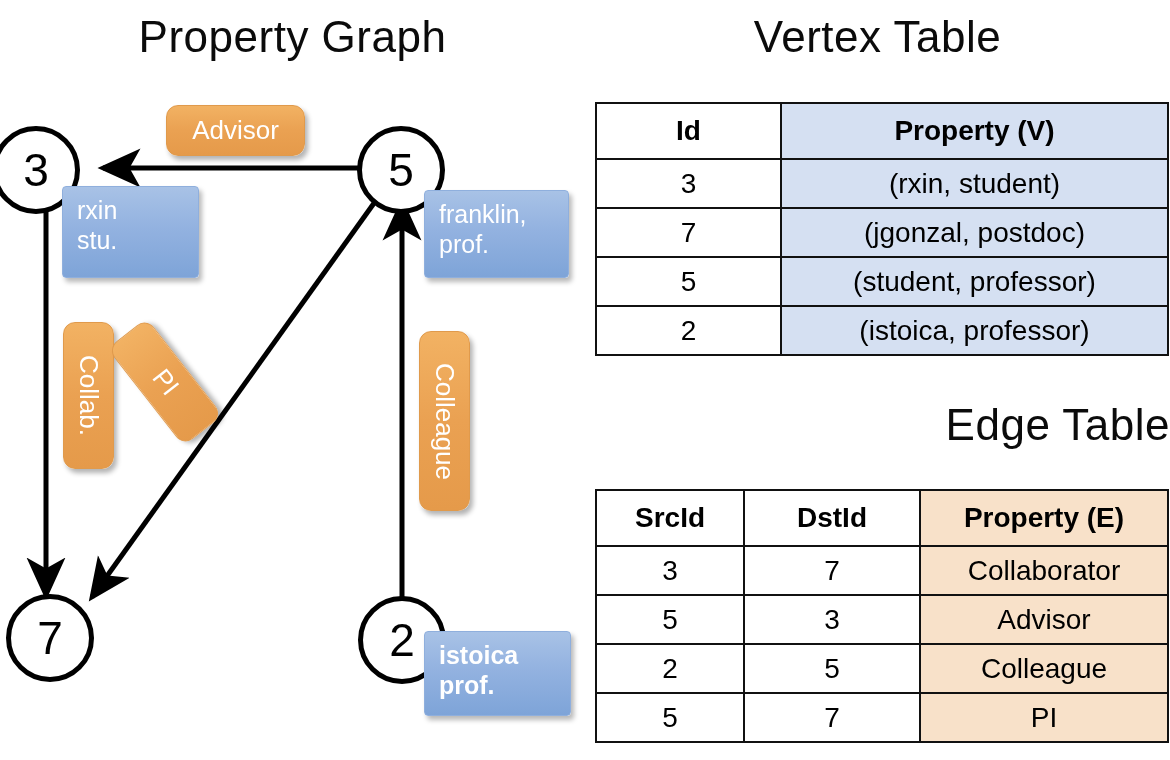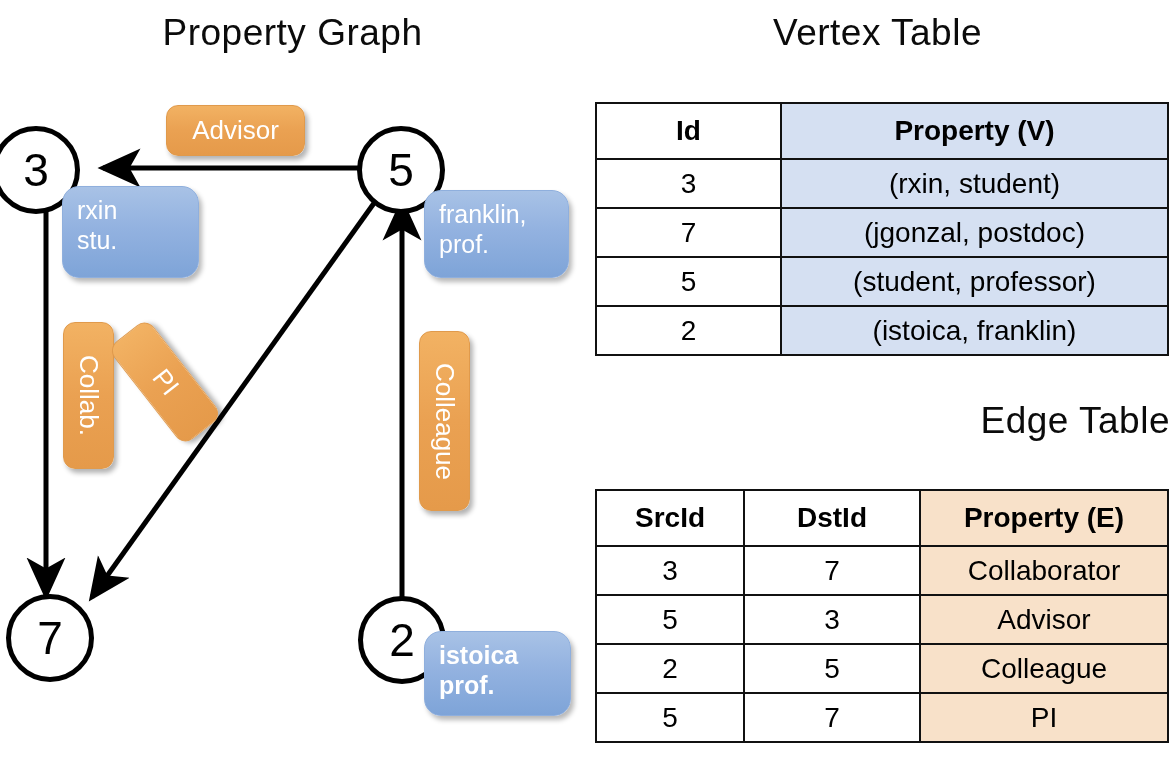--- a/index.html
+++ b/index.html
@@ -14,21 +14,21 @@
     overflow: hidden;
     font-family: "Liberation Sans", sans-serif;
     color: #000;
   }
 
   
   .title {
     position: absolute;
     font-family: "Liberation Sans", sans-serif;
     font-weight: 300;
-    font-size: 37px;
+    font-size: 44px;
     letter-spacing: 0.5px;
     color: #0b0b0b;
     white-space: nowrap;
   }
   #title-property-graph { left: 0; top: 12px; width: 585px; text-align: center; }
   #title-vertex-table   { left: 585px; top: 12px; width: 585px; text-align: center; }
   #title-edge-table     { left: 585px; top: 400px; width: 585px; text-align: right; }
 
   
   #graph-area {
@@ -49,21 +49,21 @@
     justify-content: center;
     font-size: 46px;
     font-weight: 300;
     font-family: "Liberation Sans", sans-serif;
     line-height: 1;
     color: #000;
   }
 
   .vlabel {
     position: absolute;
-    border-radius: 17px;
+    border-radius: 4px;
     background: linear-gradient(180deg, #a8c2e6 0%, #93b2e0 45%, #7ea4d8 100%);
     border: 1px solid #8fafdd;
     box-shadow: 3px 4px 5px rgba(0,0,0,0.28);
     color: #ffffff;
     font-size: 25px;
     line-height: 1.18;
     padding: 9px 14px;
     box-sizing: border-box;
     font-family: "Liberation Sans", sans-serif;
     font-weight: 300;
@@ -205,21 +205,21 @@
     <tr>
       <td>7</td>
       <td class="cell-blue">(jgonzal, postdoc)</td>
     </tr>
     <tr>
       <td>5</td>
       <td class="cell-blue">(student, professor)</td>
     </tr>
     <tr>
       <td>2</td>
-      <td class="cell-blue">(istoica, franklin)</td>
+      <td class="cell-blue">(istoica, professor)</td>
     </tr>
   </tbody>
 </table>
 
 <table class="grid" id="edge-table" style="left:595px; top:489px; width:572px;">
   <colgroup>
       <col style="width:148px">
       <col style="width:176px">
       <col style="width:248px">
     </colgroup>

